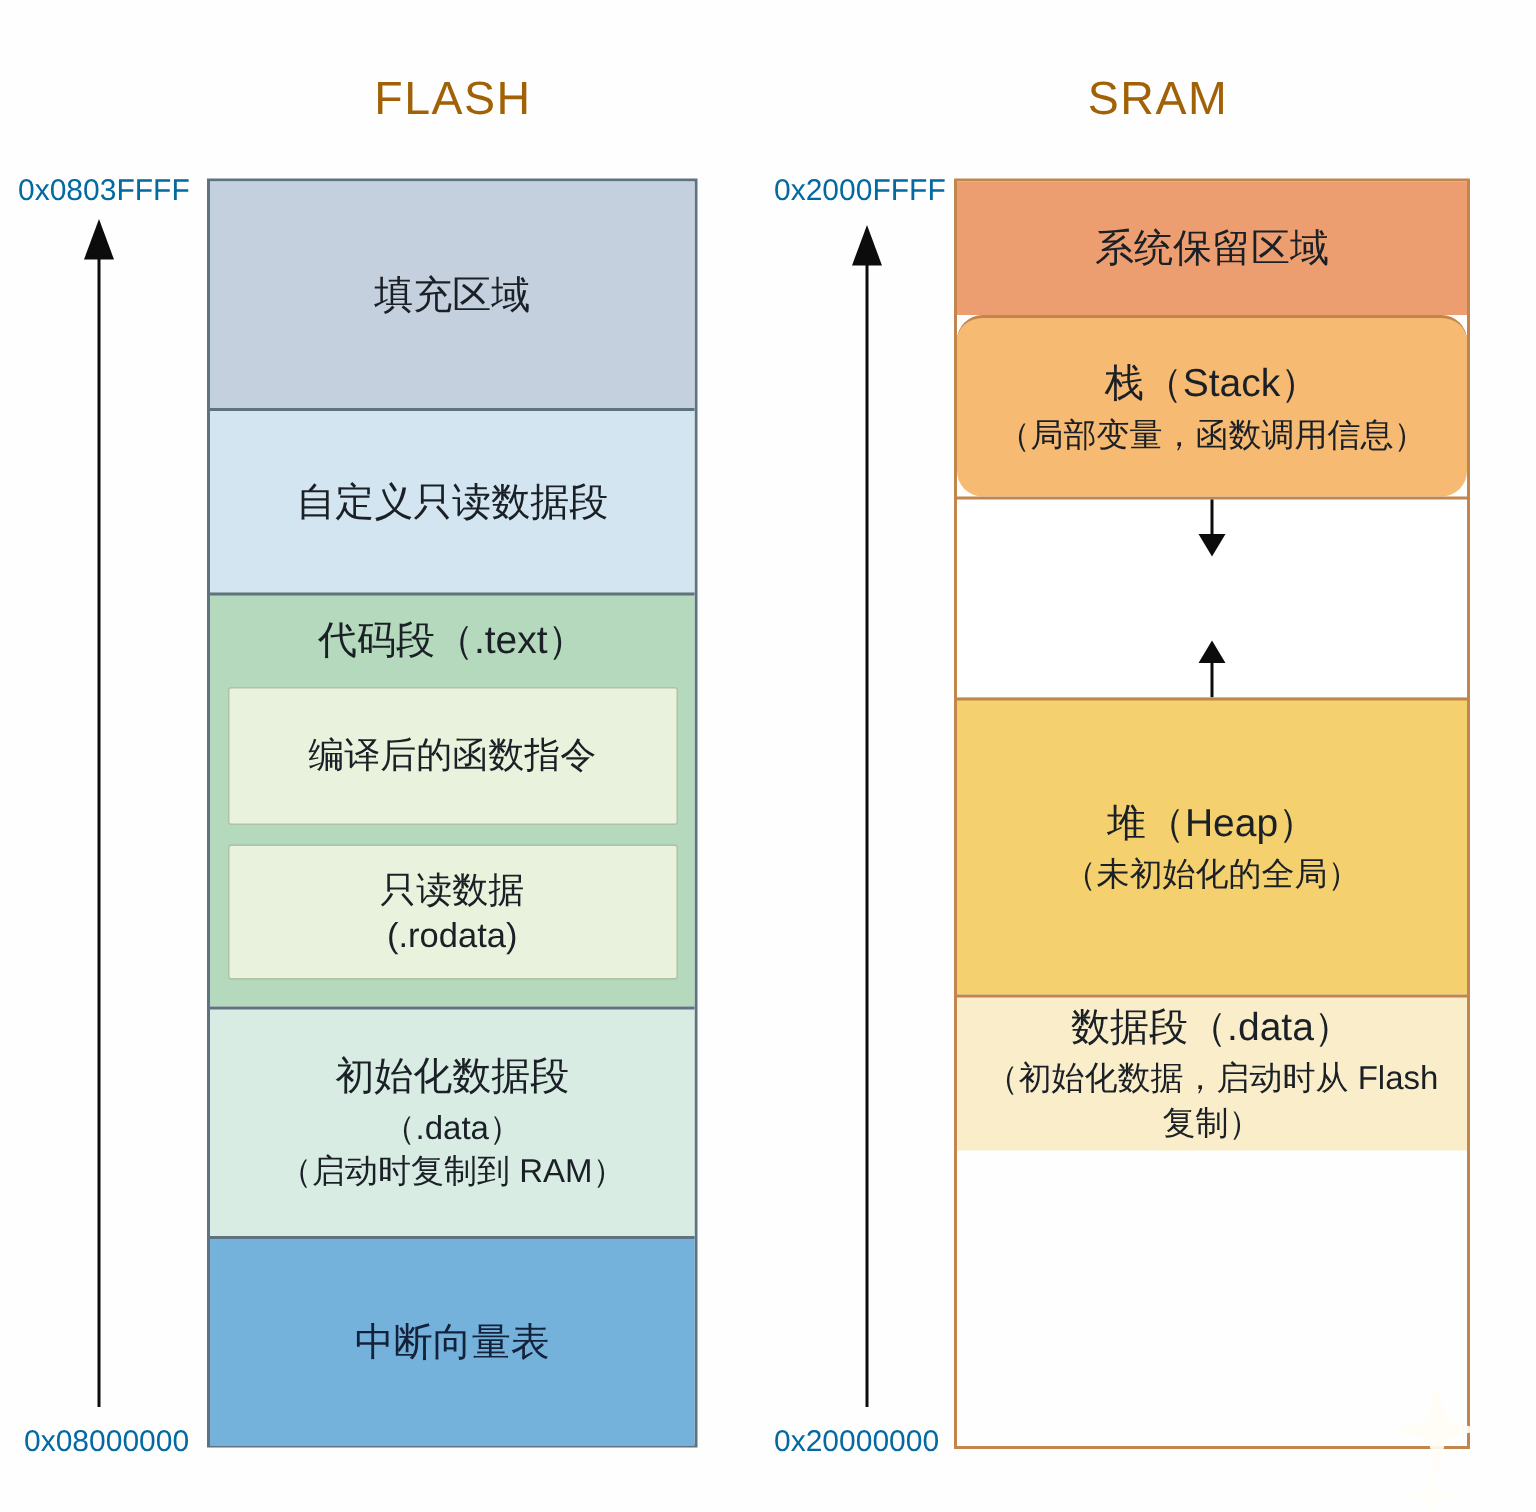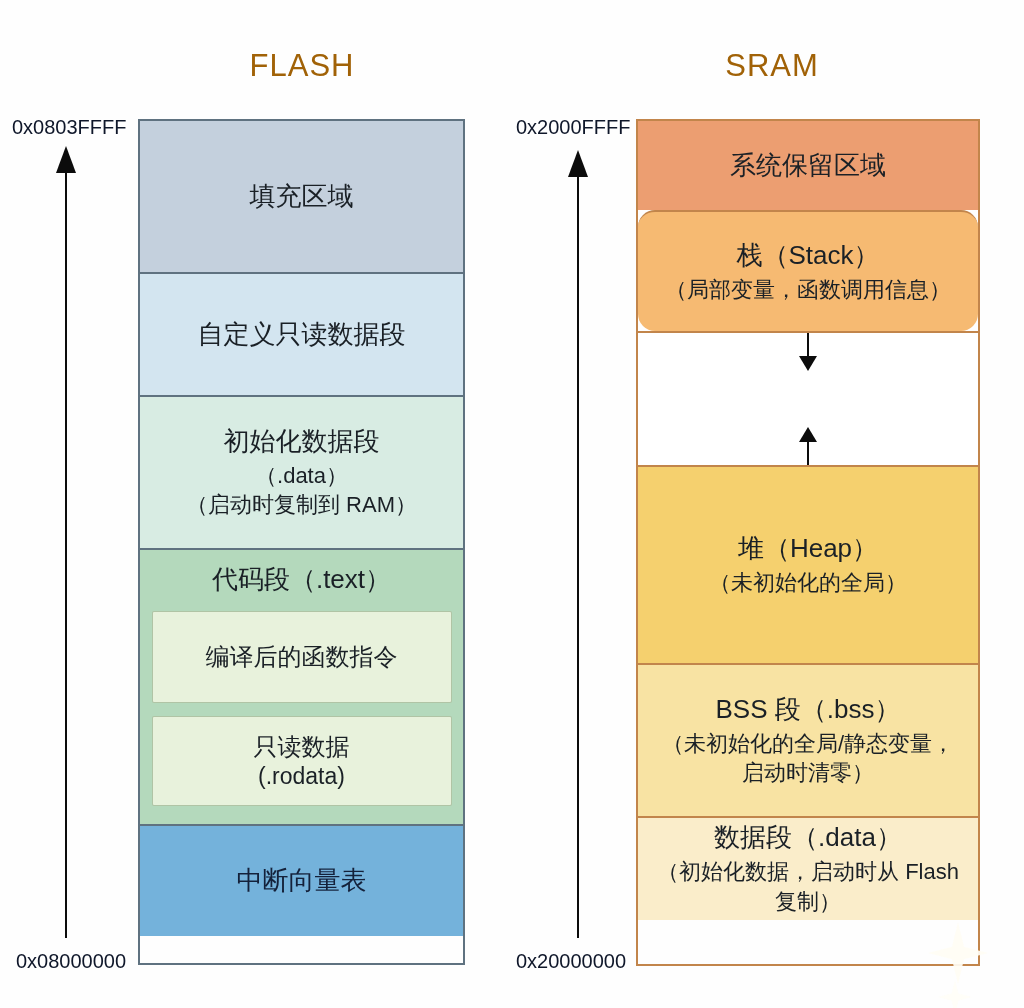--- a/index.html
+++ b/index.html
@@ -7,21 +7,21 @@
     position:relative;width:1024px;height:1008px;background:#fefefe;overflow:hidden;
     font-family:"Liberation Sans","DejaVu Sans",sans-serif;color:#1a2026;
   }
   .col-title{
     position:absolute;top:48px;width:340px;text-align:center;
     font-size:31px;font-weight:500;letter-spacing:1px;color:#a16207;
   }
   .flash-title{left:132px;}
   .sram-title{left:602px;}
   .addr{
-    position:absolute;font-size:20px;color:#0f172a;white-space:nowrap;
+    position:absolute;font-size:20px;color:#0369a1;white-space:nowrap;
   }
   .flash-top-addr{left:12px;top:116px;}
   .flash-bottom-addr{left:16px;top:950px;}
   .sram-top-addr{left:516px;top:116px;}
   .sram-bottom-addr{left:516px;top:950px;}
 
   
   .axis{position:absolute;width:22px;}
   .flash-axis{left:55px;top:146px;height:792px;}
   .sram-axis{left:567px;top:150px;height:788px;}
@@ -44,21 +44,21 @@
   .sram-col .block + .block{border-top:2px solid #c2854b;}
   .blabel{font-size:26px;font-weight:500;line-height:1.3;}
   .bsub{font-size:22px;font-weight:400;line-height:1.35;margin-top:2px;}
   .bsub2{font-size:22px;font-weight:400;line-height:1.35;}
 
   
   .fb1{height:151px;}
   .fb2{height:123px;}
   .fb3{height:153px;}
   .fb4{height:276px;justify-content:flex-start;}
-  .fb5{height:112px;color:#14213a;}
+  .fb5{height:140px;color:#14213a;}
 
   .code-label{padding-top:12px;font-size:26px;font-weight:500;}
   .inner-box{
     box-sizing:border-box;width:300px;margin:10px auto 0 auto;
     border:1px solid rgba(120,150,110,0.5);border-radius:2px;
     display:flex;flex-direction:column;align-items:center;justify-content:center;text-align:center;
   }
   .ib1{height:92px;margin-top:14px;}
   .ib2{height:90px;margin-top:13px;}
   .ib-label{font-size:24px;font-weight:500;line-height:1.3;}
@@ -119,34 +119,34 @@
     <div class="axis-line"></div>
   </div>
 
   <div class="column flash-col">
     <div class="block fb1" style="background: rgb(196, 208, 221);">
       <div class="blabel">填充区域</div>
     </div>
     <div class="block fb2" style="background: rgb(211, 229, 240);">
       <div class="blabel">自定义只读数据段</div>
     </div>
-    <div class="block fb3" style="background: rgb(216, 236, 227);">
-      <div class="blabel">初始化数据段</div>
-      <div class="bsub">（.data）</div>
-      <div class="bsub2">（启动时复制到 RAM）</div>
-    </div>
     <div class="block fb4" style="background: rgb(180, 217, 188);">
       <div class="code-label">代码段（.text）</div>
       <div class="inner-box ib1" style="background: rgb(232, 242, 220);">
         <div class="ib-label">编译后的函数指令</div>
       </div>
       <div class="inner-box ib2" style="background: rgb(232, 242, 220);">
         <div class="ib-label">只读数据</div>
         <div class="ib-sub">(.rodata)</div>
       </div>
+    </div>
+    <div class="block fb3" style="background: rgb(216, 236, 227);">
+      <div class="blabel">初始化数据段</div>
+      <div class="bsub">（.data）</div>
+      <div class="bsub2">（启动时复制到 RAM）</div>
     </div>
     <div class="block fb5" style="background: rgb(116, 178, 219);">
       <div class="blabel">中断向量表</div>
     </div>
   </div>
 
   <div class="column sram-col">
     <div class="block rb1" style="background: rgb(236, 158, 113);">
       <div class="blabel">系统保留区域</div>
     </div>
@@ -161,24 +161,20 @@
       </div>
       <div class="gap-arrow arrow-up">
         <div class="ga-line"></div>
         <div class="ga-head"></div>
       </div>
     </div>
     <div class="block rb3" style="background: rgb(245, 208, 110);">
       <div class="blabel">堆（Heap）</div>
       <div class="bsub">（未初始化的全局）</div>
     </div>
-    <div class="block rb4" style="background: rgb(248, 227, 163);">
-      <div class="blabel">BSS 段（.bss）</div>
-      <div class="bsub">（未初始化的全局/静态变量，启动时清零）</div>
-    </div>
     <div class="block rb5" style="background: rgb(250, 237, 202);">
       <div class="blabel">数据段（.data）</div>
       <div class="bsub">（初始化数据，启动时从 Flash 复制）</div>
     </div>
   </div>
 
   <div class="sparkle sparkle-big"></div>
   <div class="sparkle sparkle-small"></div>
 
 </div>

